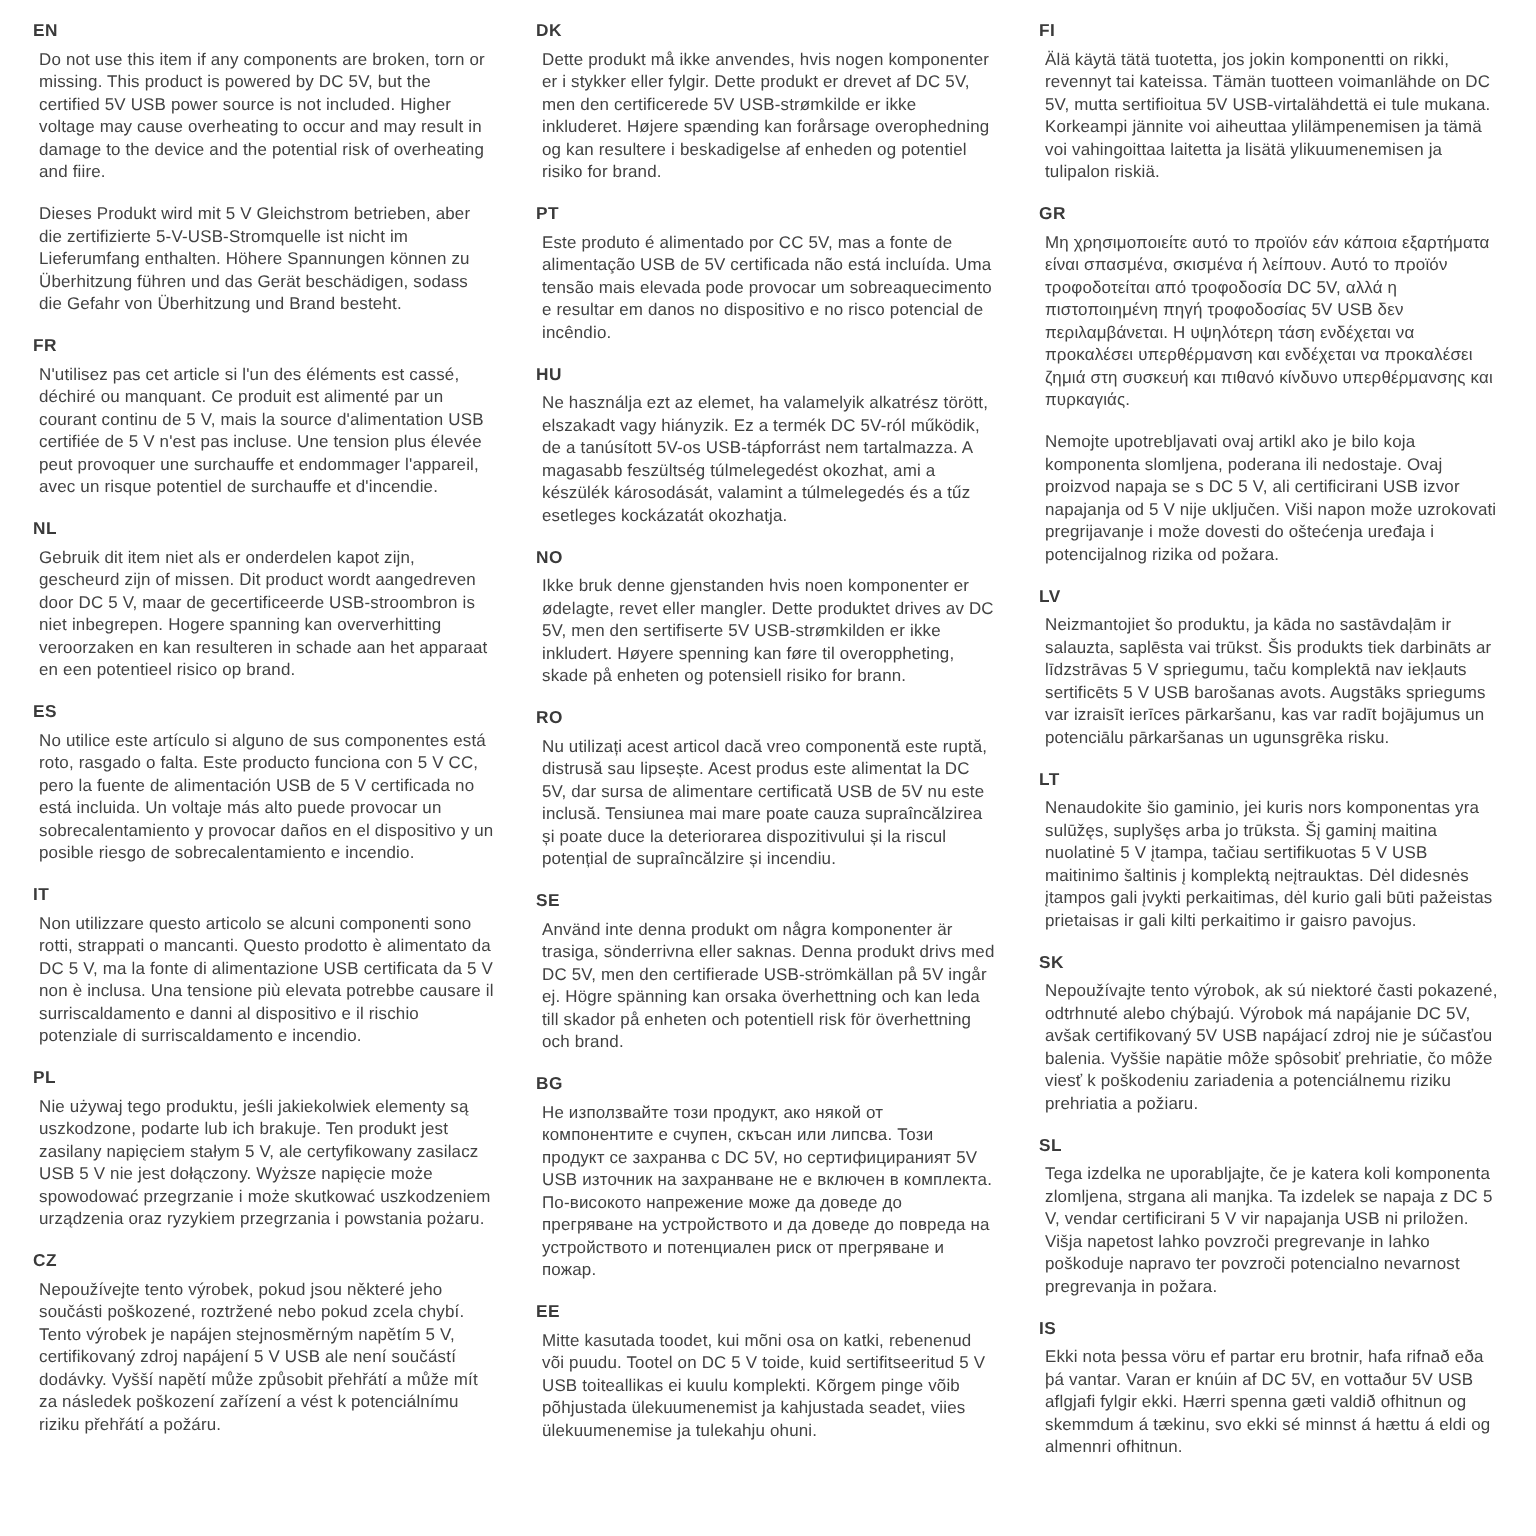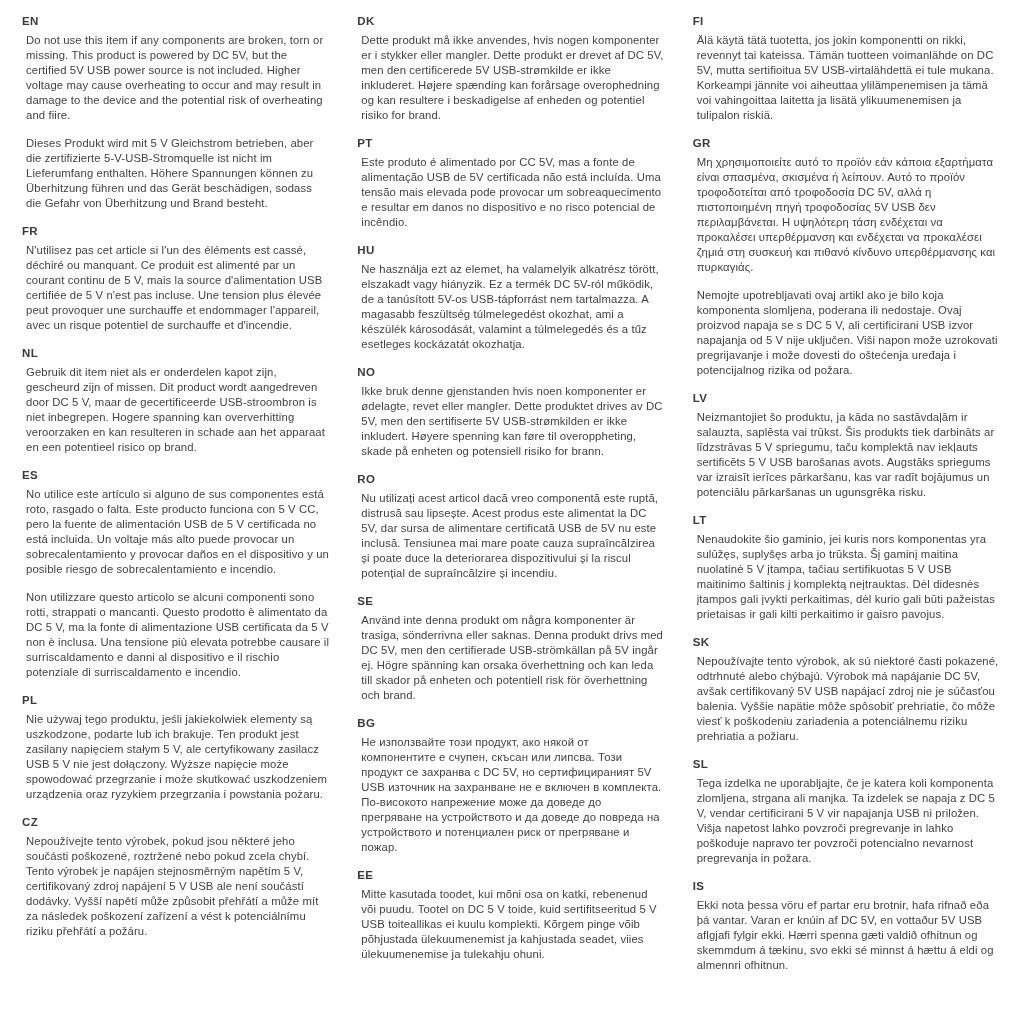--- a/index.html
+++ b/index.html
@@ -71,37 +71,38 @@
     <h2 class="lang-code">NL</h2>
     <p class="lang-text">Gebruik dit item niet als er onderdelen kapot zijn, gescheurd zijn of missen. Dit product wordt aangedreven door DC 5 V, maar de gecertificeerde USB-stroombron is niet inbegrepen. Hogere spanning kan oververhitting veroorzaken en kan resulteren in schade aan het apparaat en een potentieel risico op brand.</p>
   </section>
 
   <section class="lang-section">
     <h2 class="lang-code">ES</h2>
     <p class="lang-text">No utilice este artículo si alguno de sus componentes está roto, rasgado o falta. Este producto funciona con 5 V CC, pero la fuente de alimentación USB de 5 V certificada no está incluida. Un voltaje más alto puede provocar un sobrecalentamiento y provocar daños en el dispositivo y un posible riesgo de sobrecalentamiento e incendio.</p>
   </section>
 
   <section class="lang-section">
+    <h2 class="lang-code">IT</h2>
     <p class="lang-text">Non utilizzare questo articolo se alcuni componenti sono rotti, strappati o mancanti. Questo prodotto è alimentato da DC 5 V, ma la fonte di alimentazione USB certificata da 5 V non è inclusa. Una tensione più elevata potrebbe causare il surriscaldamento e danni al dispositivo e il rischio potenziale di surriscaldamento e incendio.</p>
   </section>
 
   <section class="lang-section">
     <h2 class="lang-code">PL</h2>
     <p class="lang-text">Nie używaj tego produktu, jeśli jakiekolwiek elementy są uszkodzone, podarte lub ich brakuje. Ten produkt jest zasilany napięciem stałym 5 V, ale certyfikowany zasilacz USB 5 V nie jest dołączony. Wyższe napięcie może spowodować przegrzanie i może skutkować uszkodzeniem urządzenia oraz ryzykiem przegrzania i powstania pożaru.</p>
   </section>
 
   <section class="lang-section">
     <h2 class="lang-code">CZ</h2>
     <p class="lang-text">Nepoužívejte tento výrobek, pokud jsou některé jeho součásti poškozené, roztržené nebo pokud zcela chybí. Tento výrobek je napájen stejnosměrným napětím 5 V, certifikovaný zdroj napájení 5 V USB ale není součástí dodávky. Vyšší napětí může způsobit přehřátí a může mít za následek poškození zařízení a vést k potenciálnímu riziku přehřátí a požáru.</p>
   </section>
 </div>
   <div class="column">
   <section class="lang-section">
     <h2 class="lang-code">DK</h2>
-    <p class="lang-text">Dette produkt må ikke anvendes, hvis nogen komponenter er i stykker eller mangler. Dette produkt er drevet af DC 5V, men den certificerede 5V USB-strømkilde er ikke inkluderet. Højere spænding kan forårsage overophedning og kan resultere i beskadigelse af enheden og potentiel risiko for brand.</p>
+    <p class="lang-text">Dette produkt må ikke anvendes, hvis nogen komponenter er i stykker eller fylgir. Dette produkt er drevet af DC 5V, men den certificerede 5V USB-strømkilde er ikke inkluderet. Højere spænding kan forårsage overophedning og kan resultere i beskadigelse af enheden og potentiel risiko for brand.</p>
   </section>
 
   <section class="lang-section">
     <h2 class="lang-code">PT</h2>
     <p class="lang-text">Este produto é alimentado por CC 5V, mas a fonte de alimentação USB de 5V certificada não está incluída. Uma tensão mais elevada pode provocar um sobreaquecimento e resultar em danos no dispositivo e no risco potencial de incêndio.</p>
   </section>
 
   <section class="lang-section">
     <h2 class="lang-code">HU</h2>
     <p class="lang-text">Ne használja ezt az elemet, ha valamelyik alkatrész törött, elszakadt vagy hiányzik. Ez a termék DC 5V-ról működik, de a tanúsított 5V-os USB-tápforrást nem tartalmazza. A magasabb feszültség túlmelegedést okozhat, ami a készülék károsodását, valamint a túlmelegedés és a tűz esetleges kockázatát okozhatja.</p>

